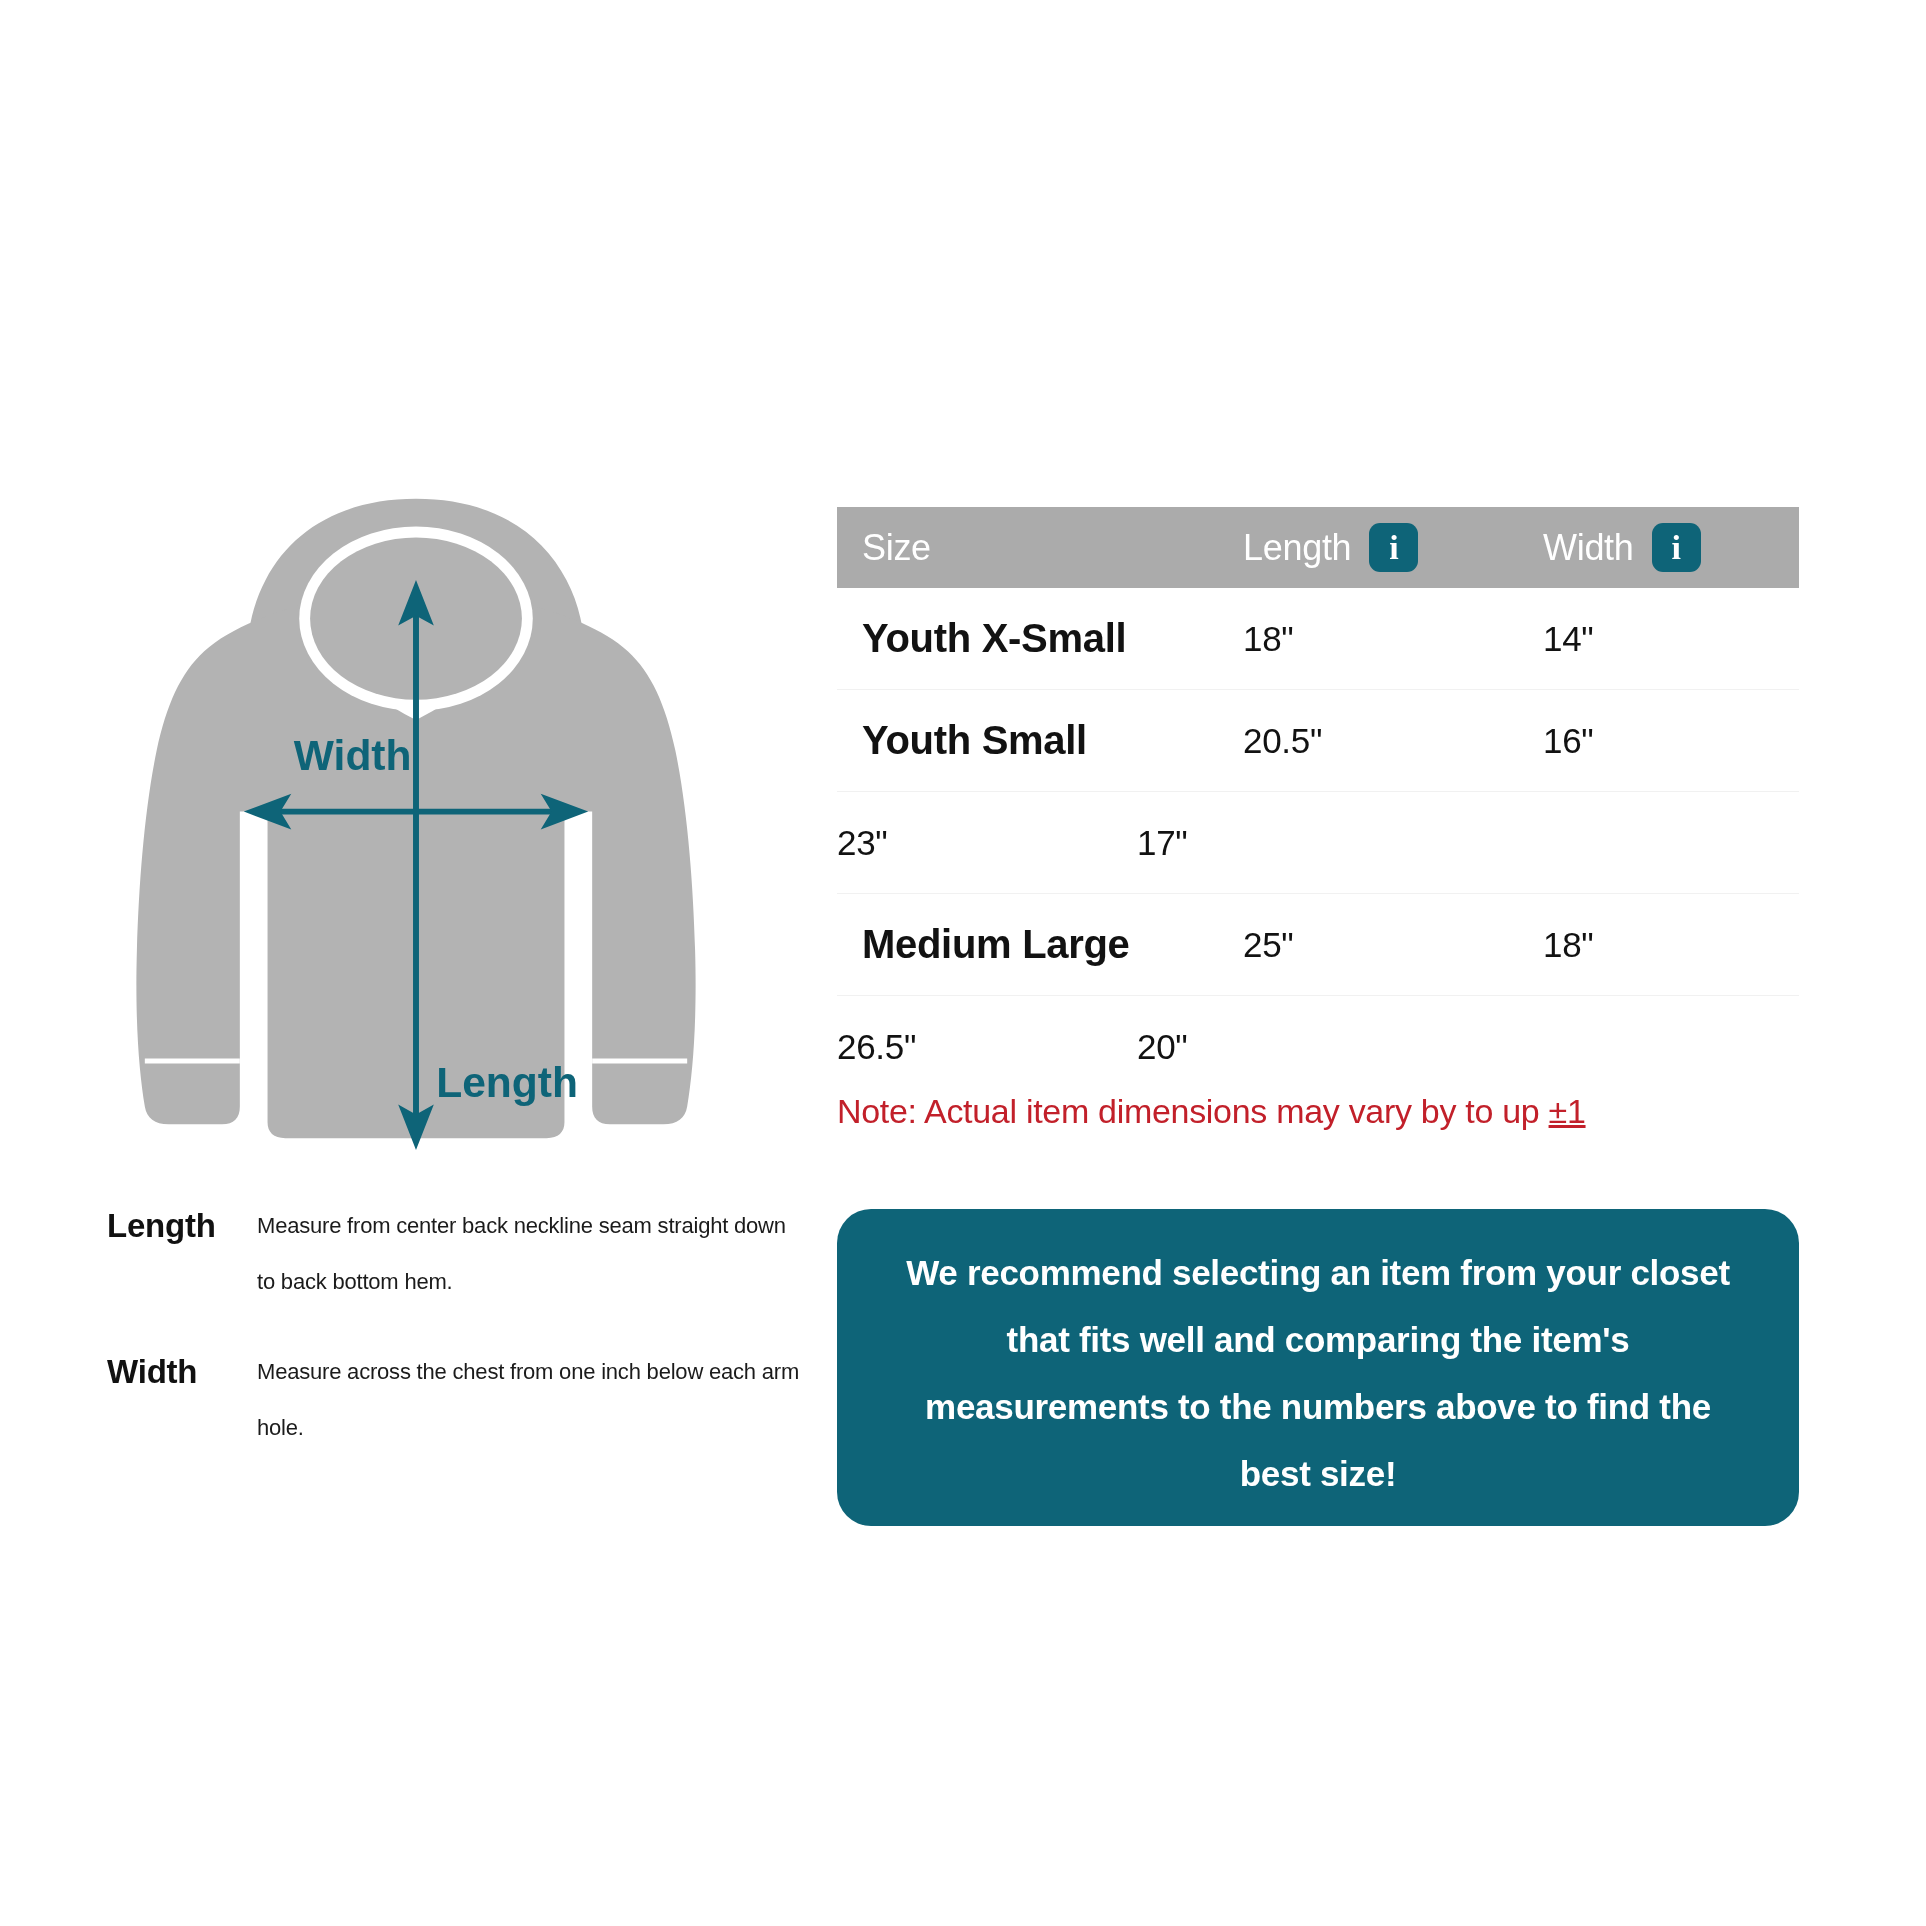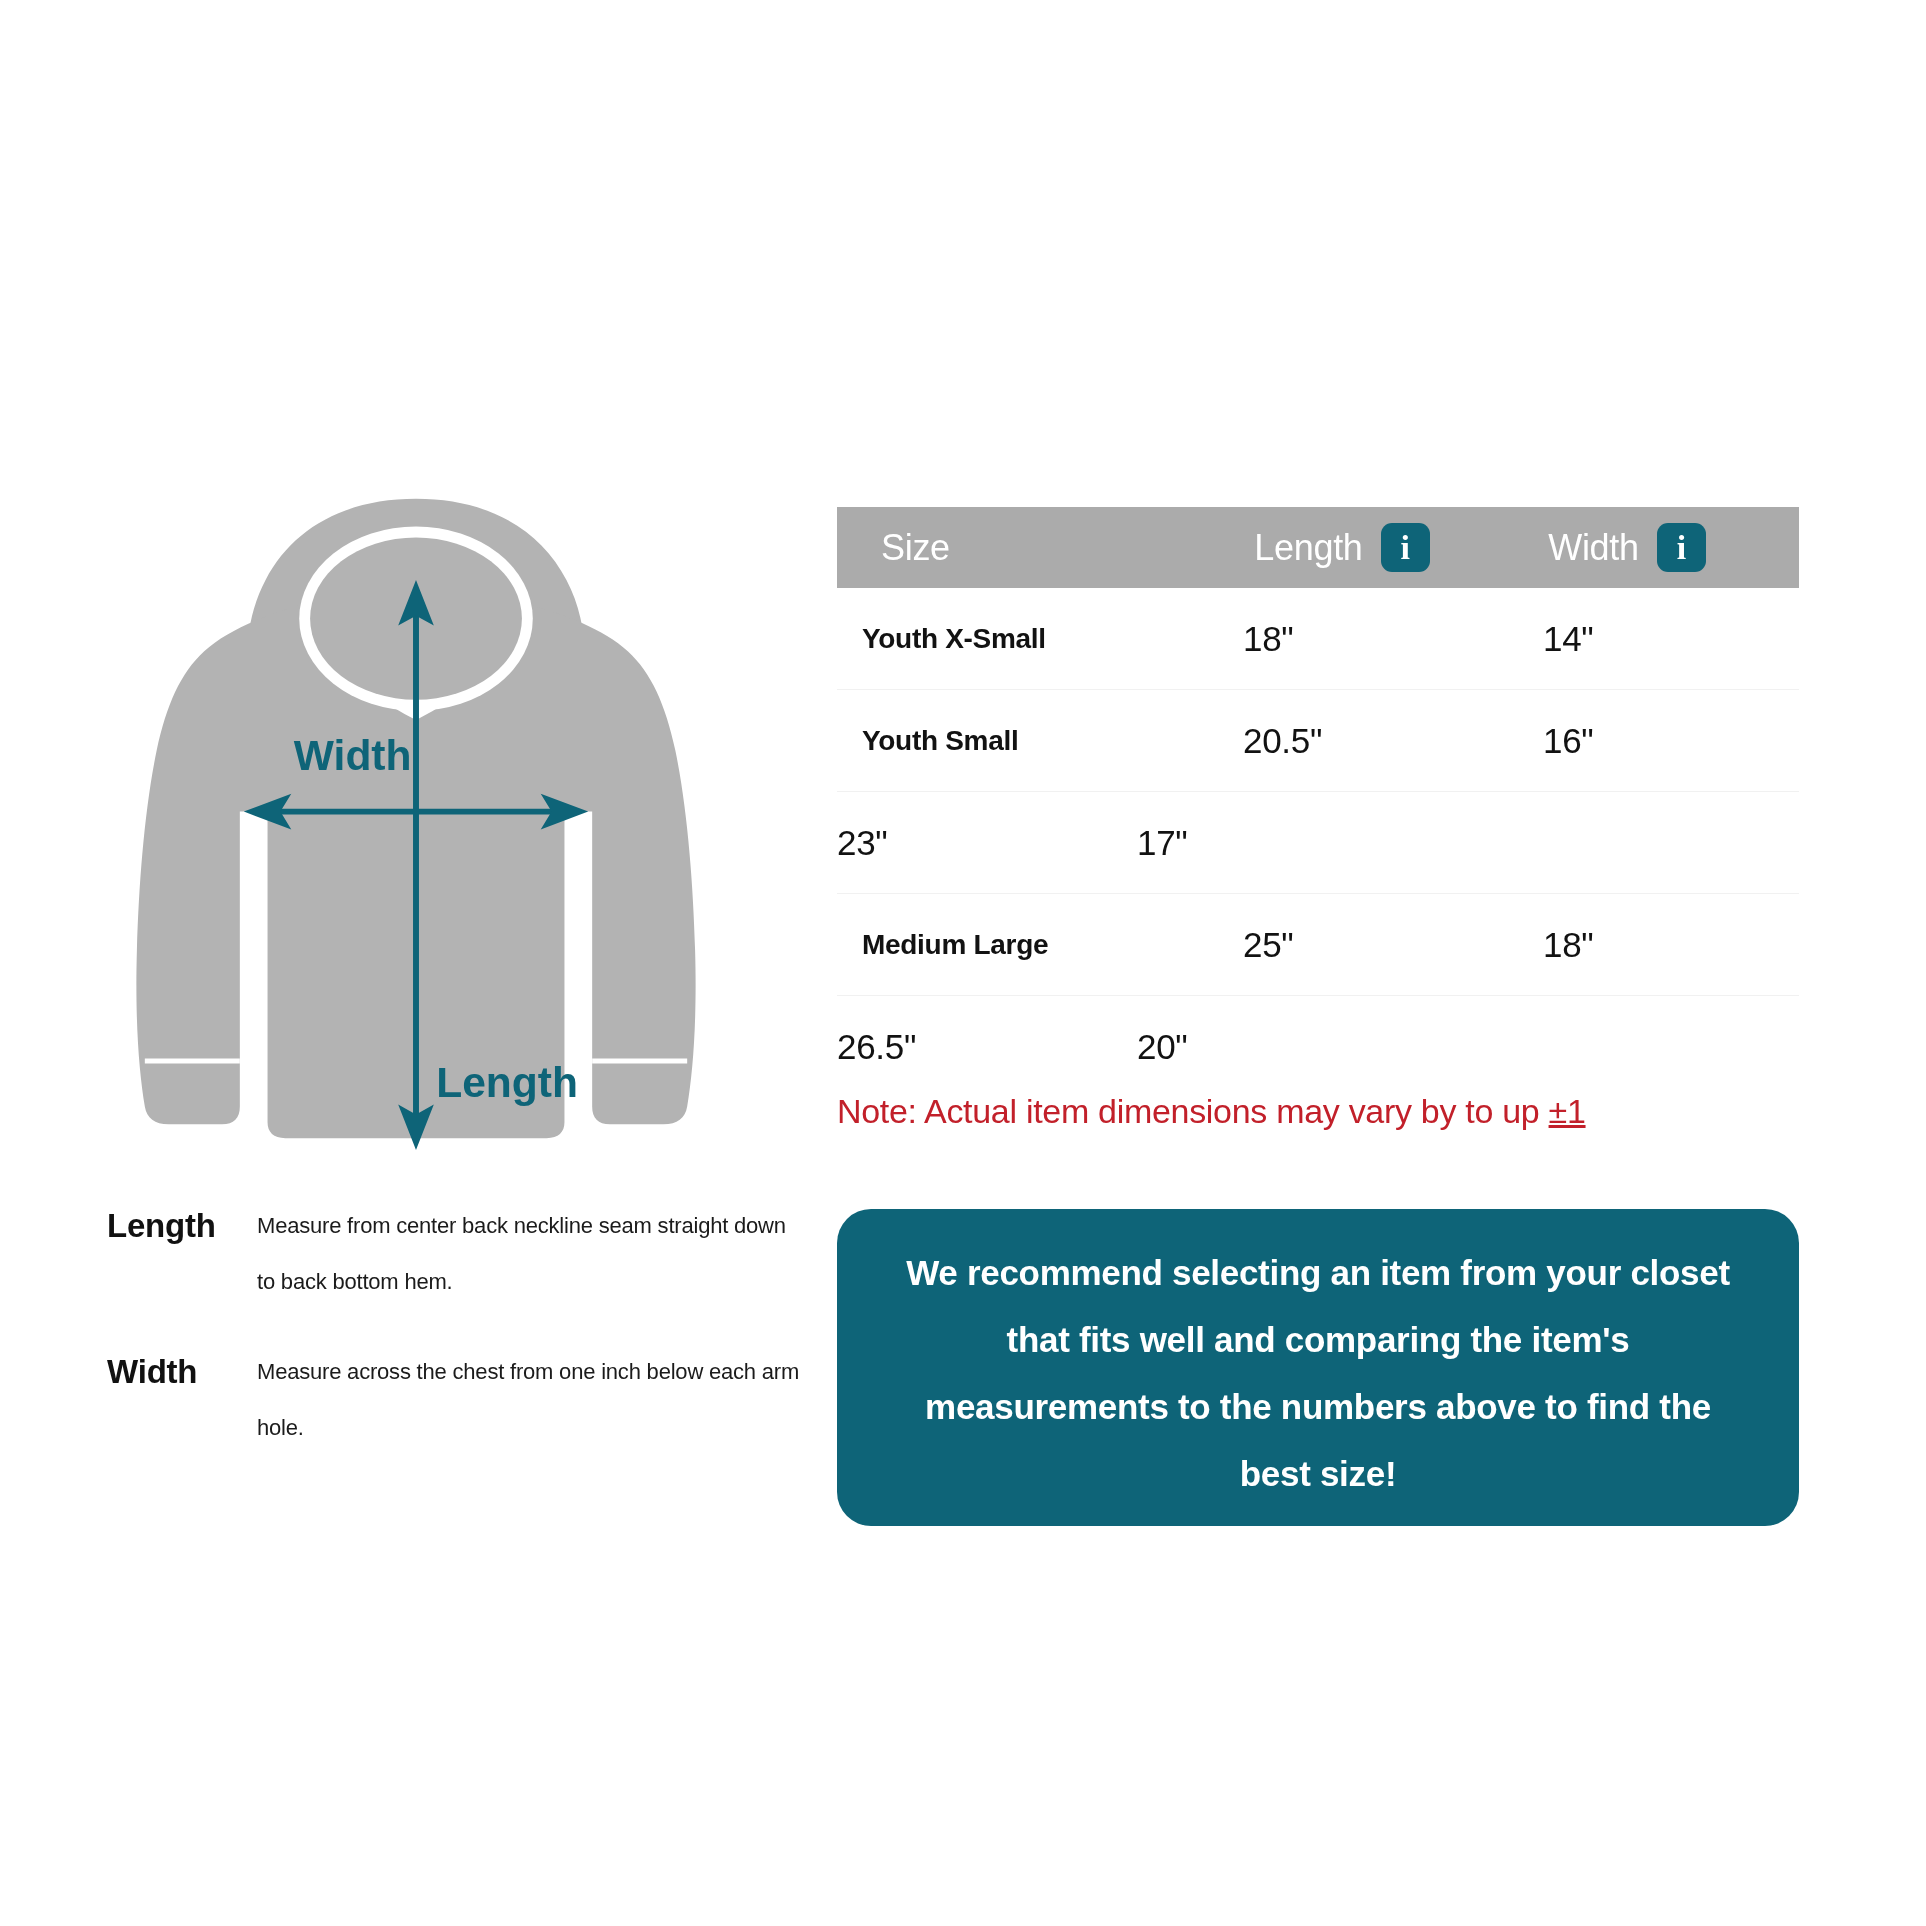--- a/index.html
+++ b/index.html
@@ -69,21 +69,20 @@
     left: 837px;
     top: 507px;
     width: 962px;
   }
   .table-head {
     display: flex;
     align-items: center;
     background: #ababab;
     height: 81px;
     box-sizing: border-box;
-    padding-left: 19px;
   }
   .th {
     display: flex;
     align-items: center;
     font-family: "Liberation Sans", sans-serif;
     font-size: 36px;
     color: #ffffff;
     letter-spacing: -0.3px;
   }
   .th-size  { width: 406px; padding-left: 25px; box-sizing: border-box; }
@@ -115,21 +114,21 @@
     box-sizing: border-box;
   }
   .table-row:last-child { border-bottom: none; }
 
   .td {
     font-family: "Liberation Sans", sans-serif;
     font-size: 35px;
     color: #121212;
     letter-spacing: -0.3px;
   }
-  .td-size   { width: 406px; padding-left: 25px; box-sizing: border-box; font-weight: bold; font-size: 28px; }
+  .td-size   { width: 406px; padding-left: 25px; box-sizing: border-box; font-weight: bold; font-size: 40px; }
   .td-length { width: 300px; }
   .td-width  { width: 256px; }
 
   
   #note {
     position: absolute;
     left: 837px;
     top: 1092px;
     width: 962px;
     text-align: left;

